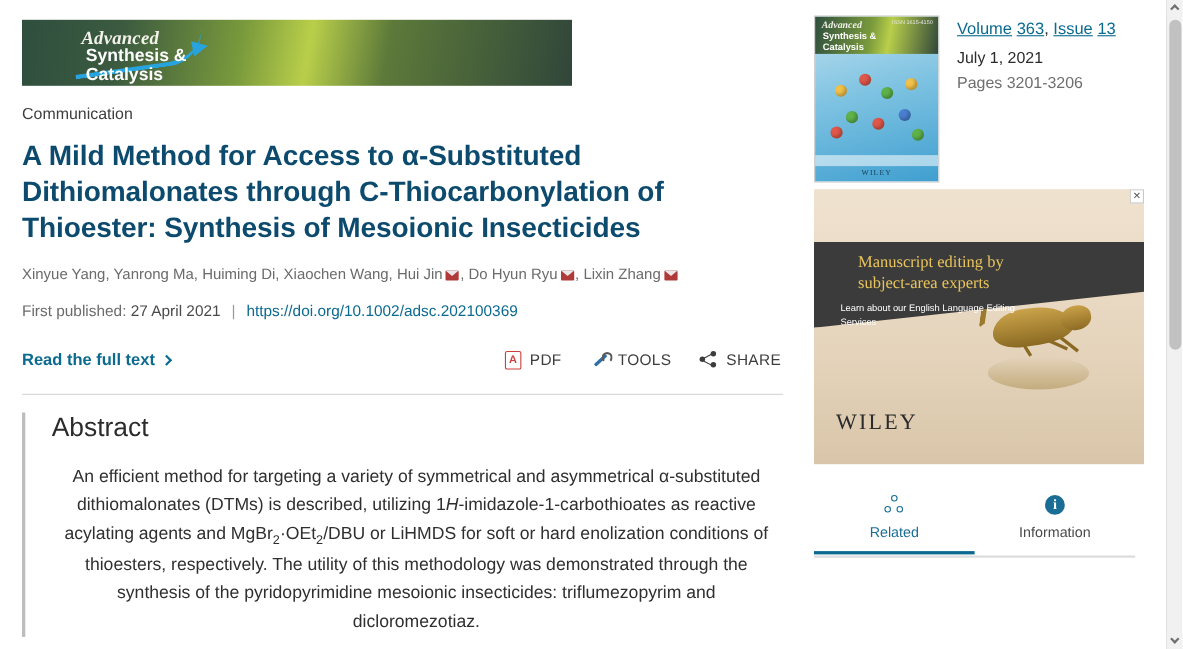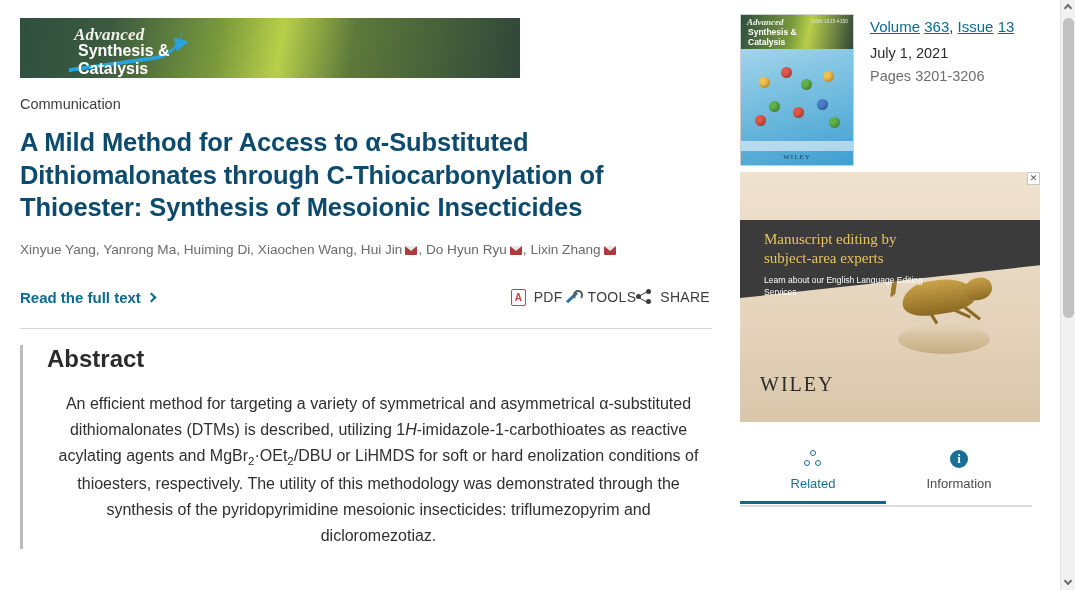--- a/index.html
+++ b/index.html
@@ -152,20 +152,21 @@
     display: inline-block;
     width: 7px; height: 7px;
     border-right: 2px solid #0b6a8f;
     border-top: 2px solid #0b6a8f;
     transform: rotate(45deg);
   }
   .action-right {
     margin-left: auto;
     display: flex;
     align-items: center;
+    gap: 26px;
     padding-right: 6px;
   }
   .act {
     display: inline-flex;
     align-items: center;
     gap: 8px;
     font-size: 14px;
     color: #3d3d3d;
     text-decoration: none;
     letter-spacing: .3px;
@@ -235,21 +236,21 @@
 
   .abstract-block {
     margin-top: 16px;
     padding-left: 24px;
     border-left: 3px solid #bdbdbd;
     max-width: 690px;
   }
   .abstract-block h2 {
     margin: 0;
     font-size: 24px;
-    font-weight: bold;
+    font-weight: normal;
     color: #2b2b2b;
   }
   .abstract-block p {
     margin: 18px 0 0 0;
     font-size: 16px;
     line-height: 1.62;
     color: #2f2f2f;
     text-align: center;
   }
   .abstract-block p .ital { font-style: italic; }
@@ -356,21 +357,21 @@
     text-align: center; color: #555;
     z-index: 5;
   }
   .ad-dark {
     position: absolute; left: 0; top: 48px;
     width: 100%; height: 78px;
     background: #3b3b3b;
     clip-path: polygon(0 0, 100% 0, 100% 58%, 0 100%);
   }
   .ad-h1 {
-    position: absolute; left: 24px; top: 58px;
+    position: absolute; left: 40px; top: 58px;
     font-family: "Liberation Serif", serif;
     font-size: 15px; color: #e8c45c; line-height: 1.25;
     width: 180px;
   }
   .ad-sub {
     position: absolute; left: 24px; top: 102px;
     font-size: 8.5px; color: #ffffff; line-height: 1.45;
     width: 160px;
   }
   .ad-wiley {
@@ -518,20 +519,26 @@
     </div>
 
     <div class="doc-type">Communication</div>
 
     <h1 class="title">A Mild Method for Access to α-Substituted Dithiomalonates through C-Thiocarbonylation of Thioester: Synthesis of Mesoionic Insecticides</h1>
 
     <div class="authors">
       <a href="#">Xinyue Yang</a><span>, </span><a href="#">Yanrong Ma</a><span>, </span><a href="#">Huiming Di</a><span>, </span><a href="#">Xiaochen Wang</a><span>, </span><a href="#">Hui Jin</a><span class="env-icon"></span><span>, </span><a href="#">Do Hyun Ryu</a><span class="env-icon"></span><span>, </span><a href="#">Lixin Zhang</a><span class="env-icon"></span>
     </div>
 
+    <div class="pub-line">
+      <span class="label">First published:</span>
+      <span>27 April 2021</span>
+      <span class="sep">|</span>
+      <a class="doi" href="#">https://doi.org/10.1002/adsc.202100369</a>
+    </div>
 
     <div class="actions">
       <a class="read-full" href="#">
         <span>Read the full text</span>
         <span class="chev"></span>
       </a>
       <div class="action-right">
         <a class="act" href="#">
           <span class="pdf-ico"></span>
           <span>PDF</span>

